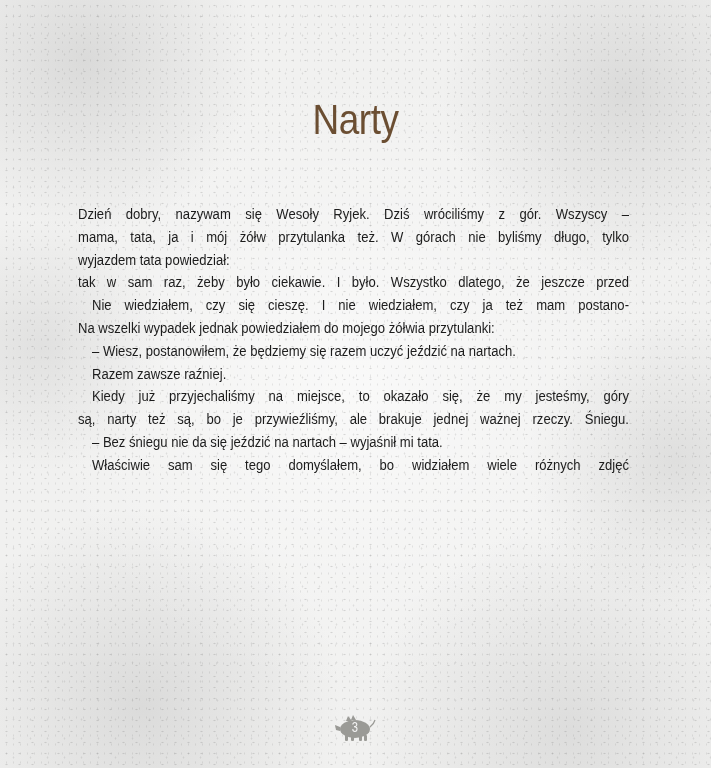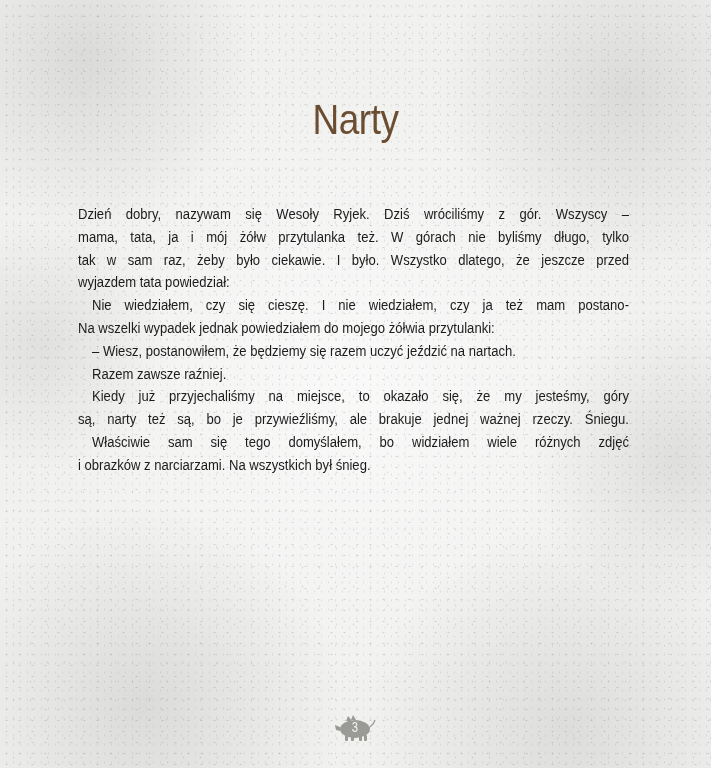--- a/index.html
+++ b/index.html
@@ -117,30 +117,30 @@
 <body>
 
 <div class="speckle"></div>
 
 <div class="page">
   <div class="title">Narty</div>
 
   <div class="body-text">
     <div class="line"><span class="line-inner">Dzień dobry, nazywam się Wesoły Ryjek. Dziś wróciliśmy z gór. Wszyscy –</span></div>
     <div class="line"><span class="line-inner">mama, tata, ja i mój żółw przytulanka też. W górach nie byliśmy długo, tylko</span></div>
+    <div class="line last"><span class="line-inner">wyjazdem tata powiedział:</span></div>
     <div class="line"><span class="line-inner">tak w sam raz, żeby było ciekawie. I było. Wszystko dlatego, że jeszcze przed</span></div>
-    <div class="line last"><span class="line-inner">wyjazdem tata powiedział:</span></div>
     <div class="line indent"><span class="line-inner">Nie wiedziałem, czy się cieszę. I nie wiedziałem, czy ja też mam postano-</span></div>
     <div class="line last"><span class="line-inner">Na wszelki wypadek jednak powiedziałem do mojego żółwia przytulanki:</span></div>
     <div class="line indent last"><span class="line-inner">– Wiesz, postanowiłem, że będziemy się razem uczyć jeździć na nartach.</span></div>
     <div class="line indent last"><span class="line-inner">Razem zawsze raźniej.</span></div>
     <div class="line indent"><span class="line-inner">Kiedy już przyjechaliśmy na miejsce, to okazało się, że my jesteśmy, góry</span></div>
     <div class="line"><span class="line-inner">są, narty też są, bo je przywieźliśmy, ale brakuje jednej ważnej rzeczy. Śniegu.</span></div>
+    <div class="line indent last"><span class="line-inner">– Bez śniegu nie da się jeździć na nartach – wyjaśnił mi tata.</span></div>
     <div class="line indent"><span class="line-inner">Właściwie sam się tego domyślałem, bo widziałem wiele różnych zdjęć</span></div>
-    <div class="line last"><span class="line-inner">i obrazków z narciarzami. Na wszystkich był śnieg.</span></div>
   </div>
 
   <div class="page-number">
     <svg width="44" height="28" viewBox="0 0 44 28">
       <g fill="#9a9a96">
         <ellipse cx="21" cy="15" rx="15" ry="9"></ellipse>
         <path d="M6 13 L1 11 L2 16 L6 17 Z"></path>
         <path d="M12 7 L14 2 L18 7 Z"></path>
         <path d="M17 6 L19 1 L22 6 Z"></path>
         <rect x="11" y="21" width="3" height="6" rx="1"></rect>

